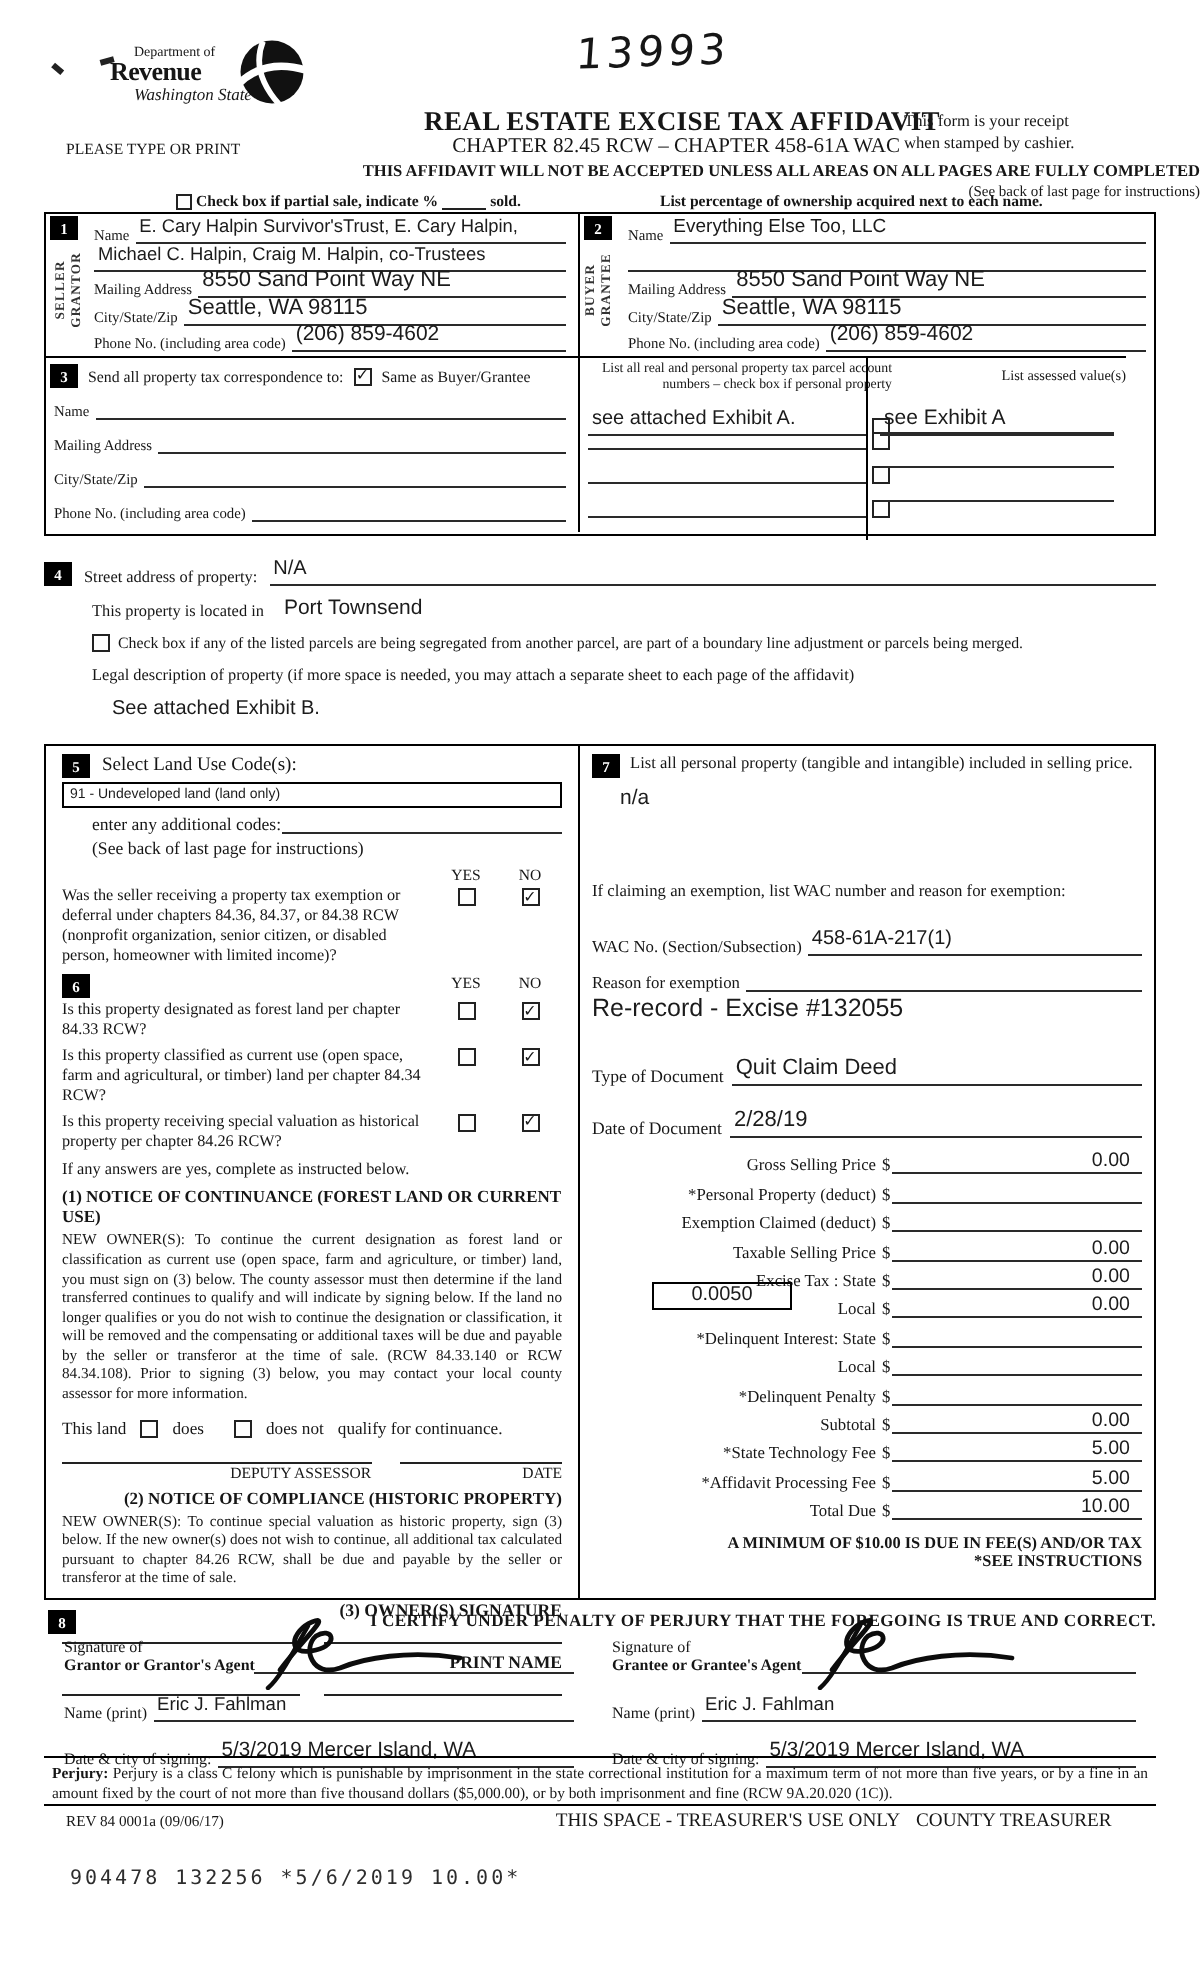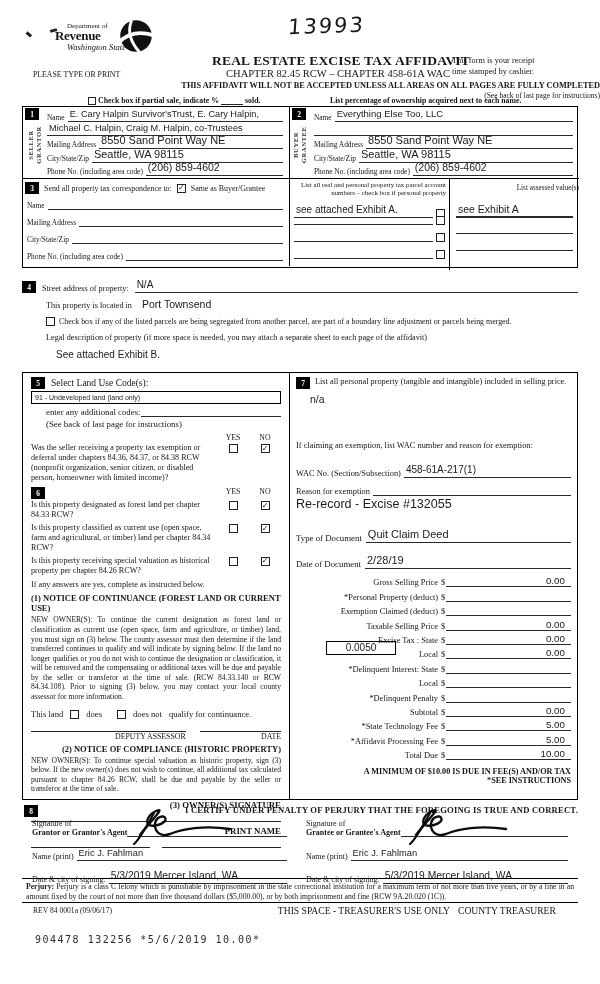--- a/index.html
+++ b/index.html
@@ -54,21 +54,21 @@
   </svg>
 </div>
 
 <div class="abs" style="left:288px;top:14px;font-family:'DejaVu Sans',sans-serif;font-size:21px;transform:rotate(-2deg) skewX(-6deg);letter-spacing:2px">13993</div>
 
 <div class="abs b ctr" style="left:130px;top:53px;width:340px;font-size:13.5px;letter-spacing:.2px">REAL ESTATE EXCISE TAX AFFIDAVIT</div>
 <div class="abs ctr" style="left:150px;top:68px;width:300px;font-size:10.5px">CHAPTER 82.45 RCW – CHAPTER 458-61A WAC</div>
 <div class="abs" style="left:33px;top:70px;font-size:7.8px">PLEASE TYPE OR PRINT</div>
 <div class="abs" style="left:452px;top:56px;width:110px;font-size:8.3px;line-height:1.3">
   <div>This form is your receipt</div>
-  <div>time stamped by cashier.</div>
+  <div>when stamped by cashier.</div>
 </div>
 <div class="abs b ctr" style="left:0;top:81px;width:600px;font-size:8.3px">THIS AFFIDAVIT WILL NOT BE ACCEPTED UNLESS ALL AREAS ON ALL PAGES ARE FULLY COMPLETED</div>
 <div class="abs ctr" style="left:0;top:91px;width:600px;font-size:7.5px">(See back of last page for instructions)</div>
 
 <div class="abs" style="left:88px;top:96px;display:flex;align-items:flex-end;gap:2px">
   <span class="cb" style="width:8px;height:8px"></span>
   <span class="b" style="font-size:7.8px">Check box if partial sale, indicate %</span>
   <span style="width:22px;border-bottom:1px solid #222"></span>
   <span class="b" style="font-size:7.8px">sold.</span>
 </div>
@@ -168,21 +168,21 @@
     <div style="position:absolute;left:4px;right:4px;top:54px;display:flex;align-items:flex-end;gap:3px">
       <span class="fline"></span>
       <span class="cb"></span>
     </div>
     <div style="position:absolute;left:4px;right:4px;top:71px;display:flex;align-items:flex-end;gap:3px">
       <span class="fline"></span>
       <span class="cb"></span>
     </div>
   </div>
 
-  <div class="abs" style="left:426px;top:71px;width:130px;height:92px;border-top:1.4px solid #000;border-left:1.4px solid #000">
+  <div class="abs" style="left:410px;top:71px;width:130px;height:92px;border-top:1.4px solid #000;border-left:1.4px solid #000">
     <div class="ctr" style="font-size:7.2px;padding-top:5px">List assessed value(s)</div>
     <div style="position:absolute;left:6px;right:6px;top:20px;display:flex;align-items:flex-end">
       <span class="fline"><span class="fill" style="font-size:10.5px">see Exhibit A</span></span>
     </div>
     <div style="position:absolute;left:6px;right:6px;top:37px;display:flex;align-items:flex-end">
         <span class="fline"></span>
       </div>
     <div style="position:absolute;left:6px;right:6px;top:54px;display:flex;align-items:flex-end">
         <span class="fline"></span>
       </div>

